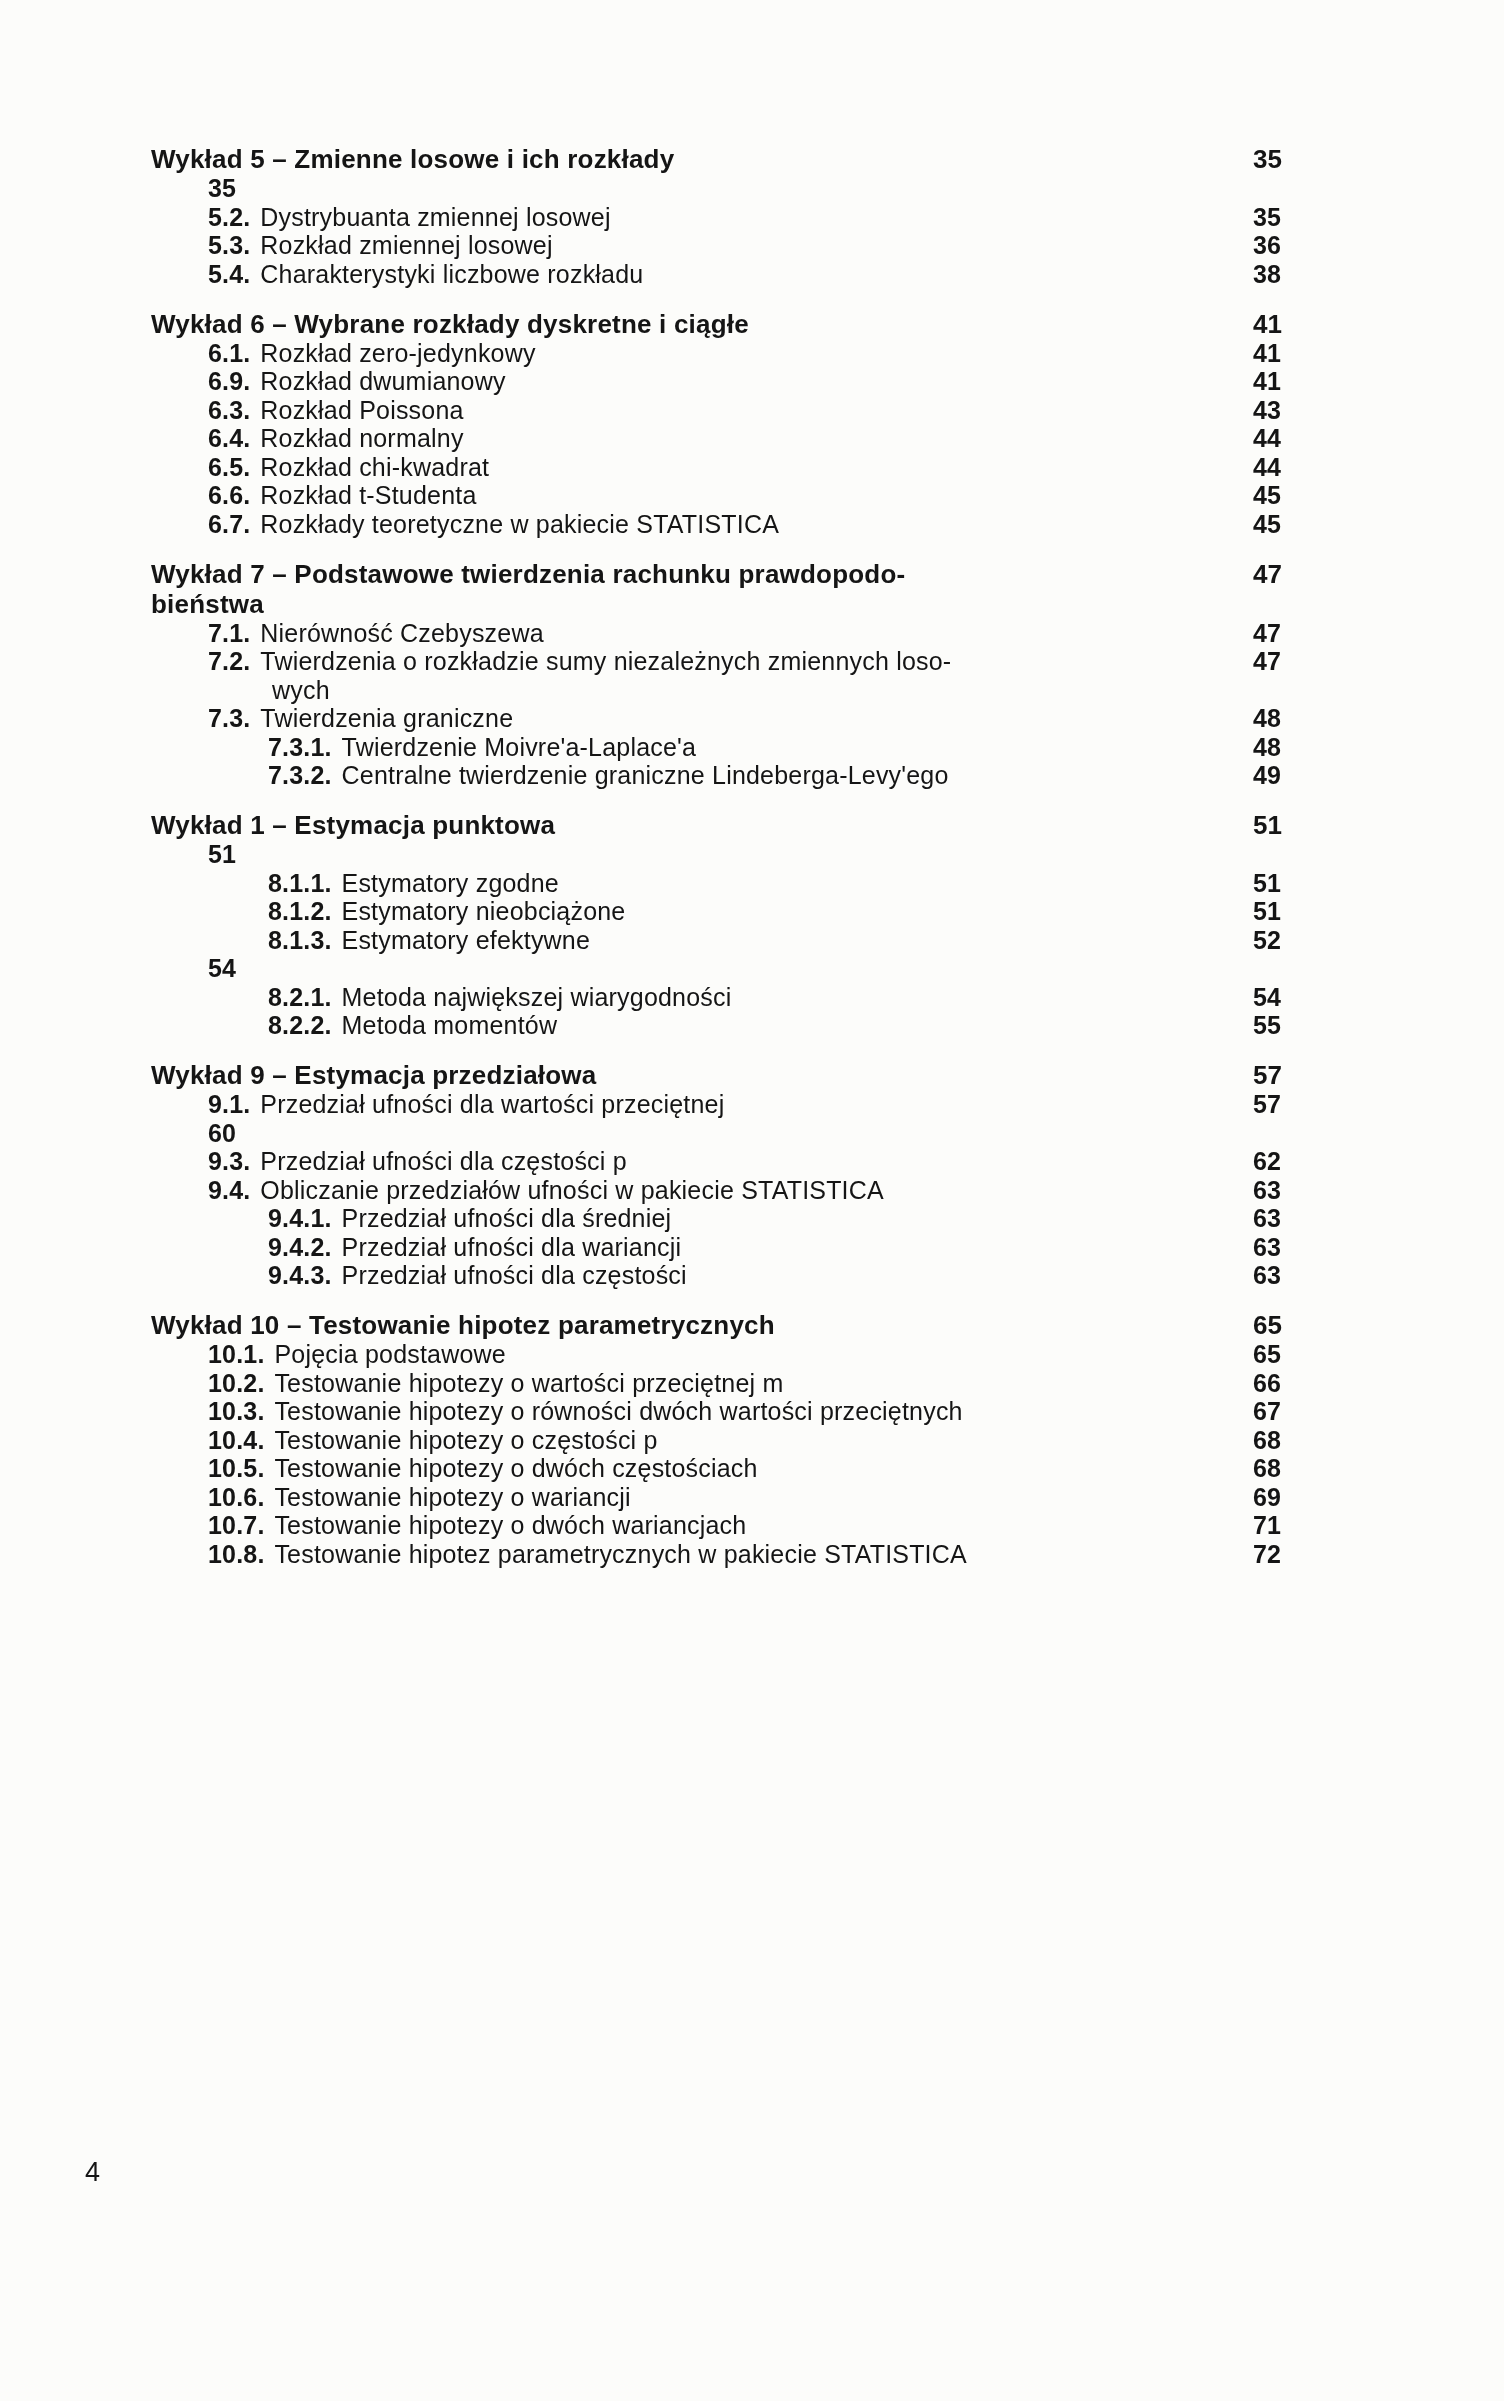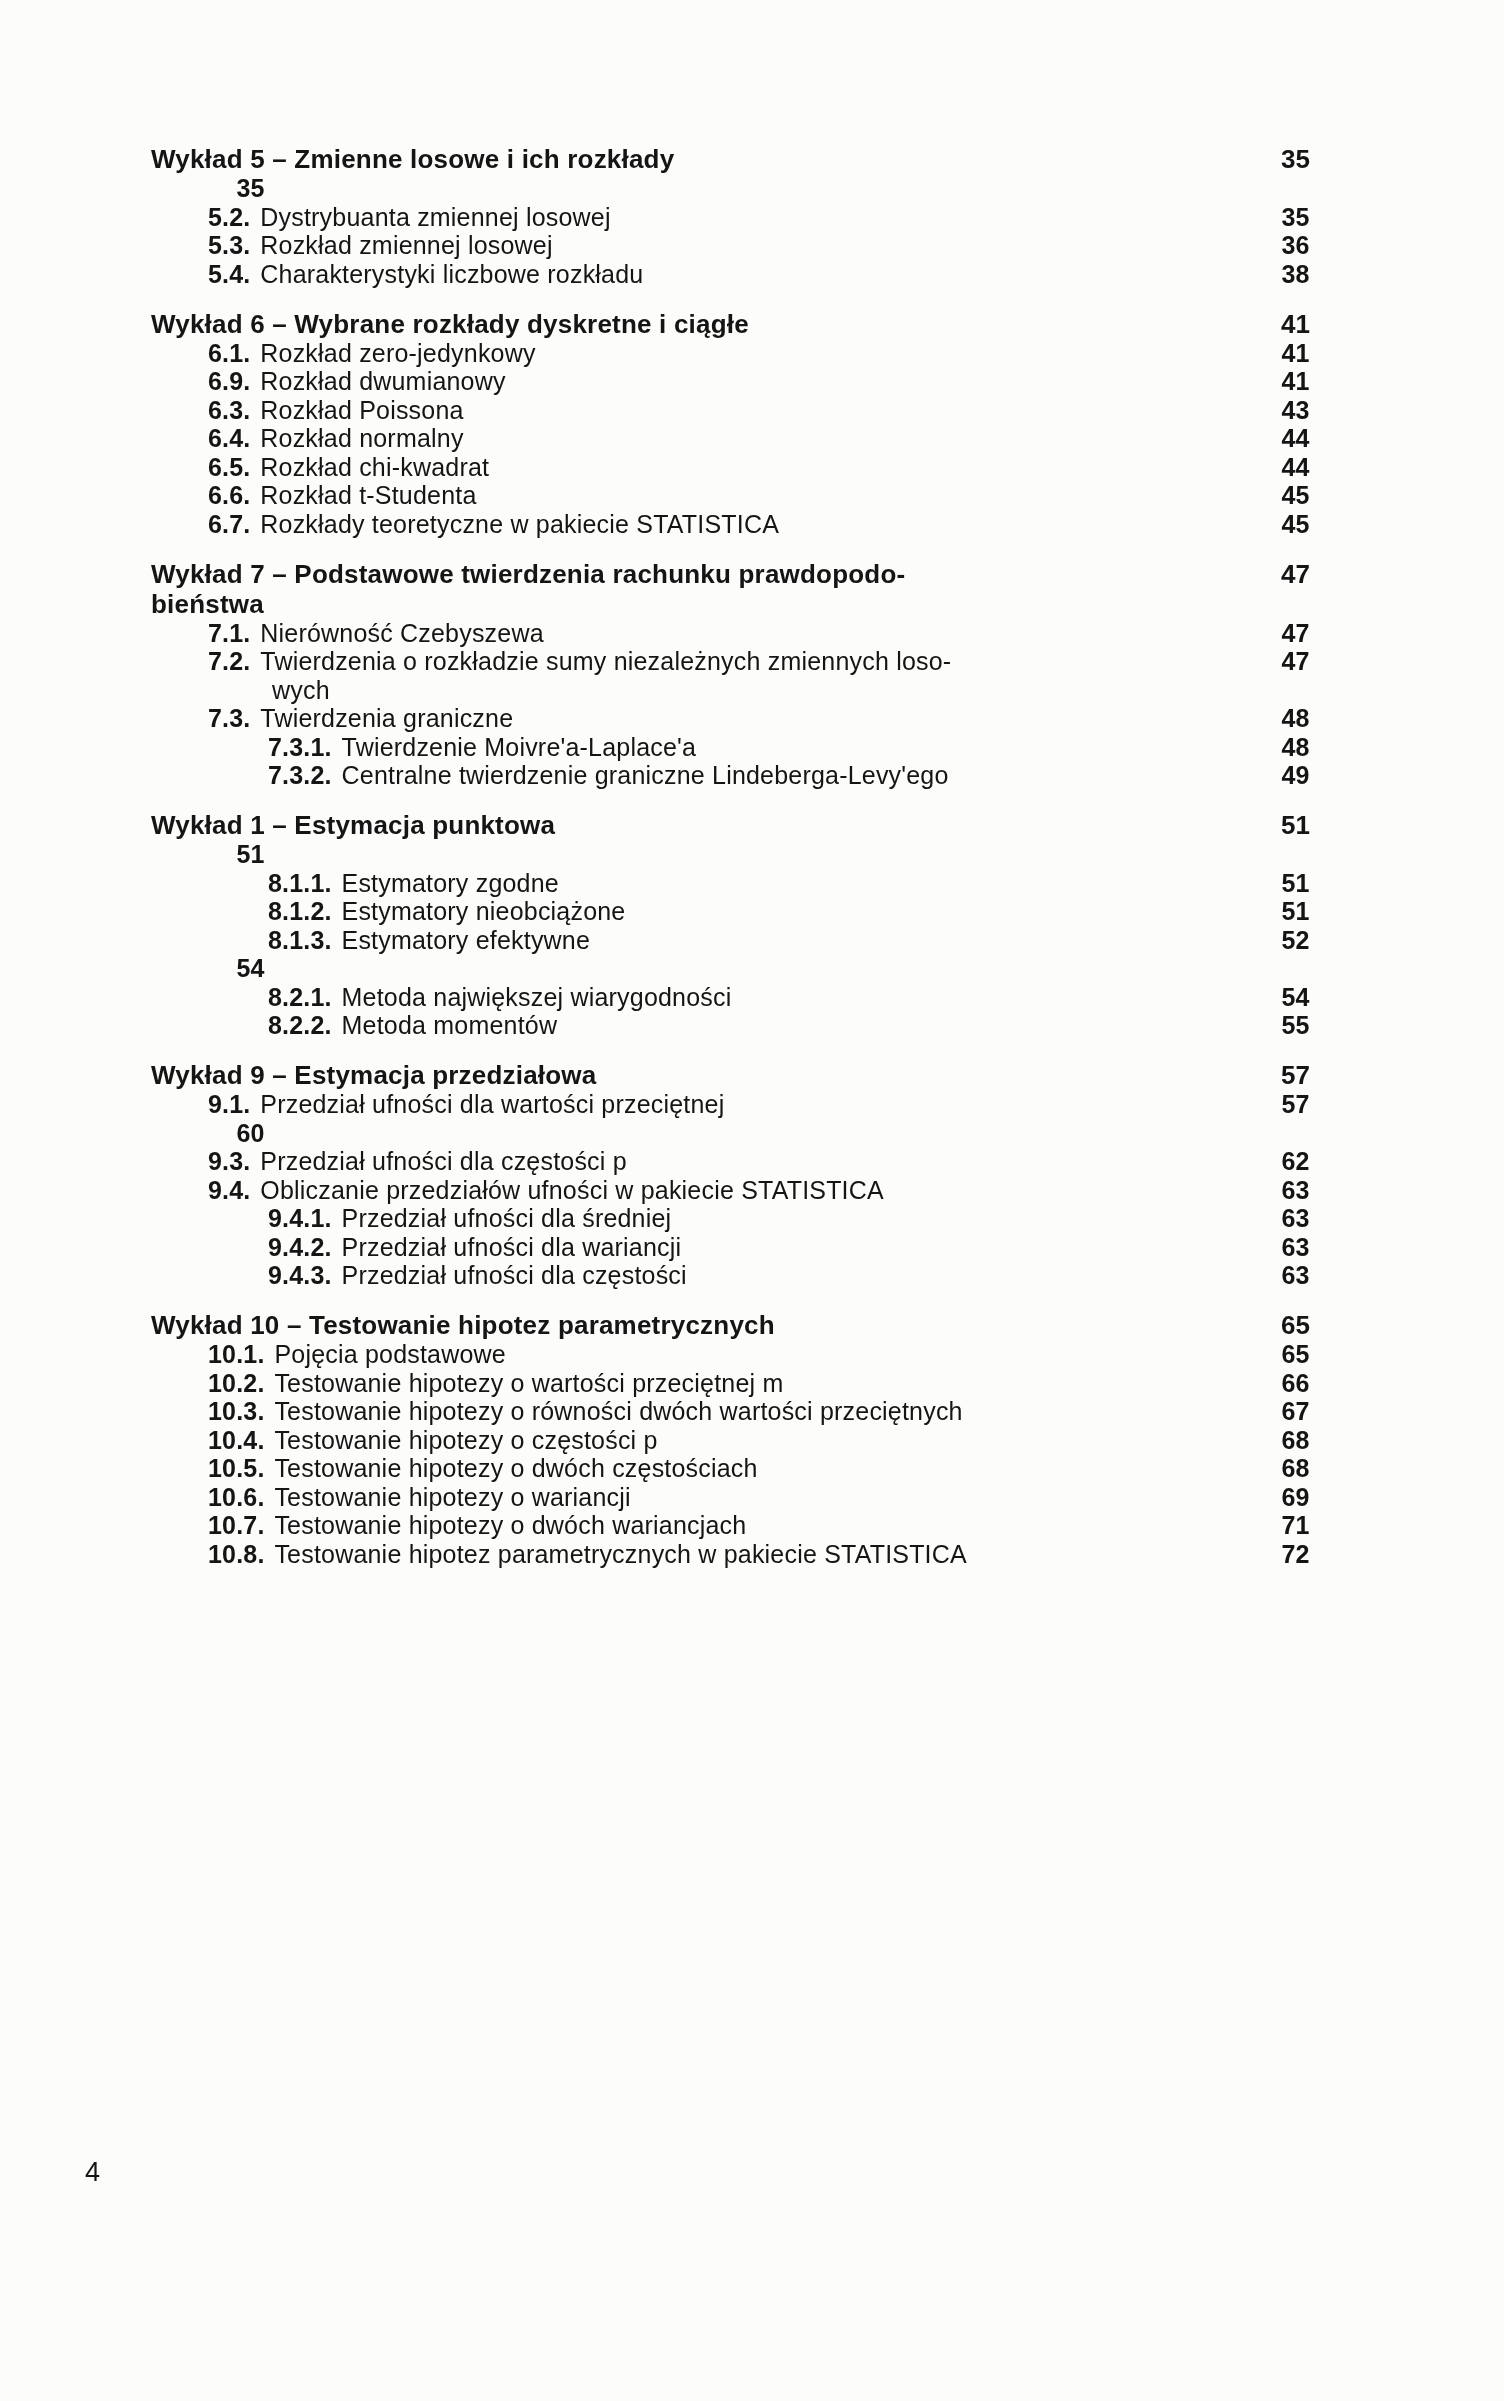--- a/index.html
+++ b/index.html
@@ -58,21 +58,21 @@
     text-indent: -64px;
     letter-spacing: 0.2px;
   }
   .num {
     font-weight: bold;
     margin-right: 9.8px;
   }
   .pagecol {
     flex-shrink: 0;
     width: 85px;
-    text-align: center;
+    text-align: left;
     font-weight: bold;
     font-size: 25px;
   }
   .heading-row .pagecol {
     font-size: 26px;
   }
   .page-number {
     position: absolute;
     left: 85px;
     top: 2157px;

